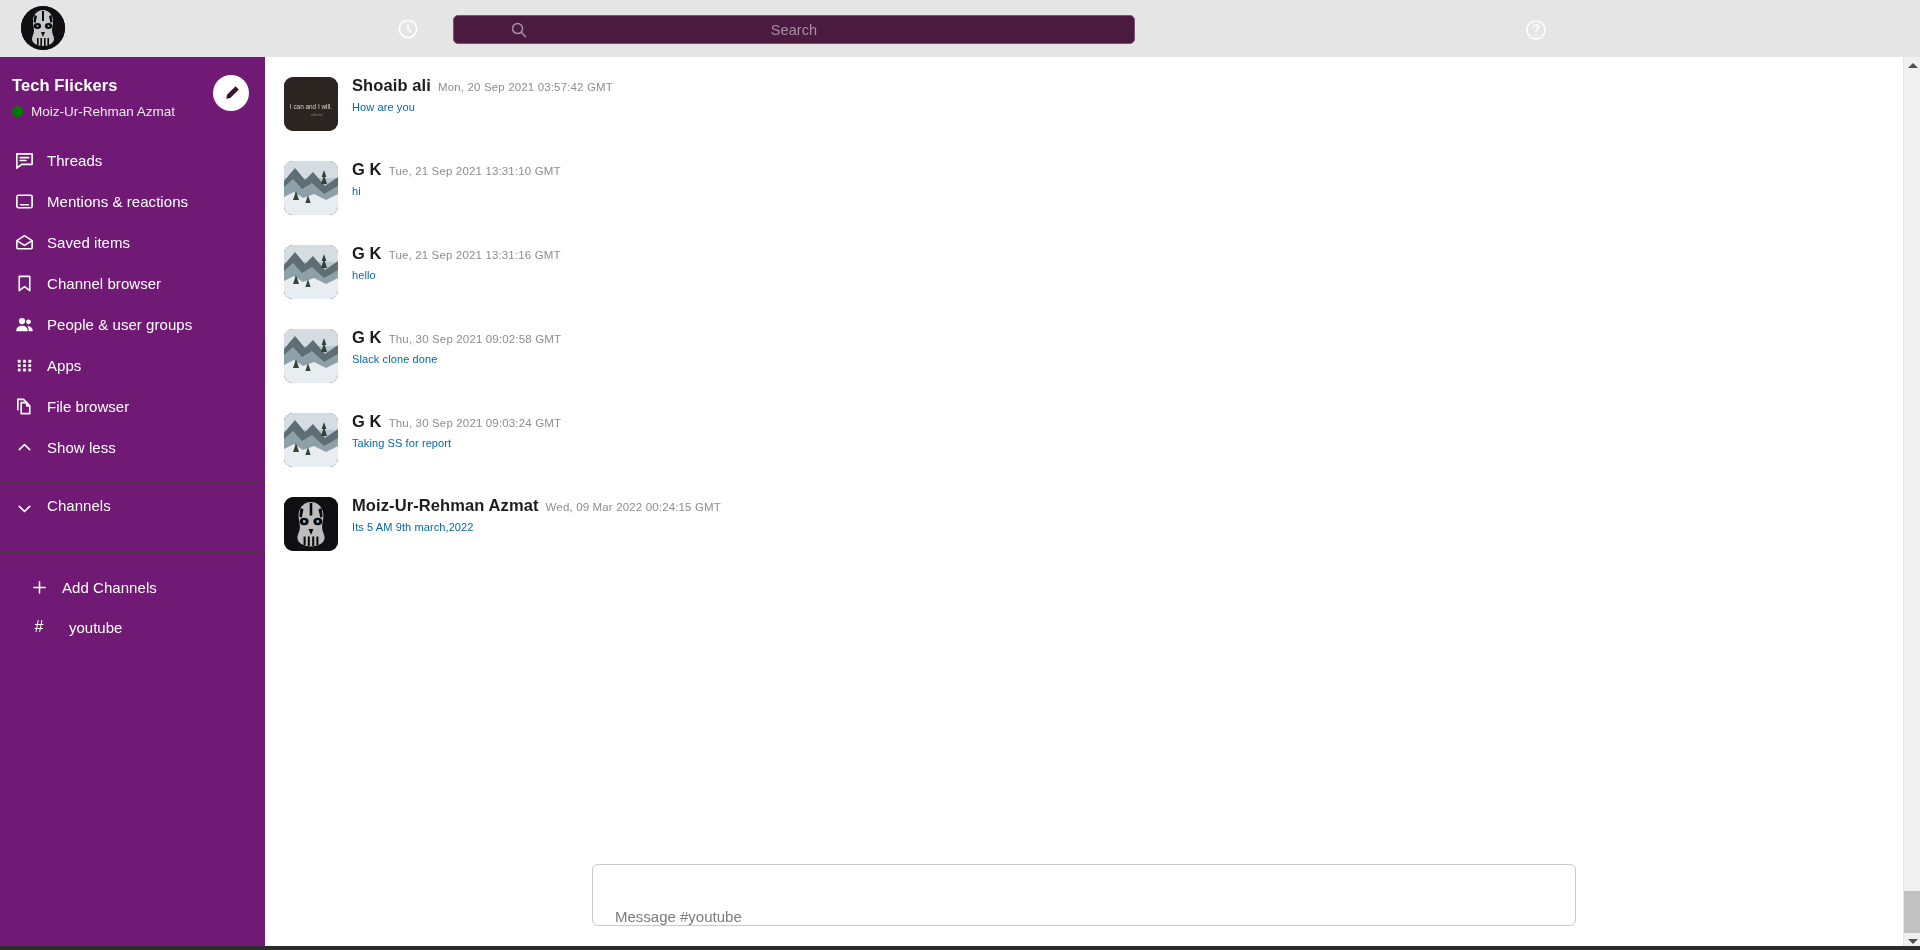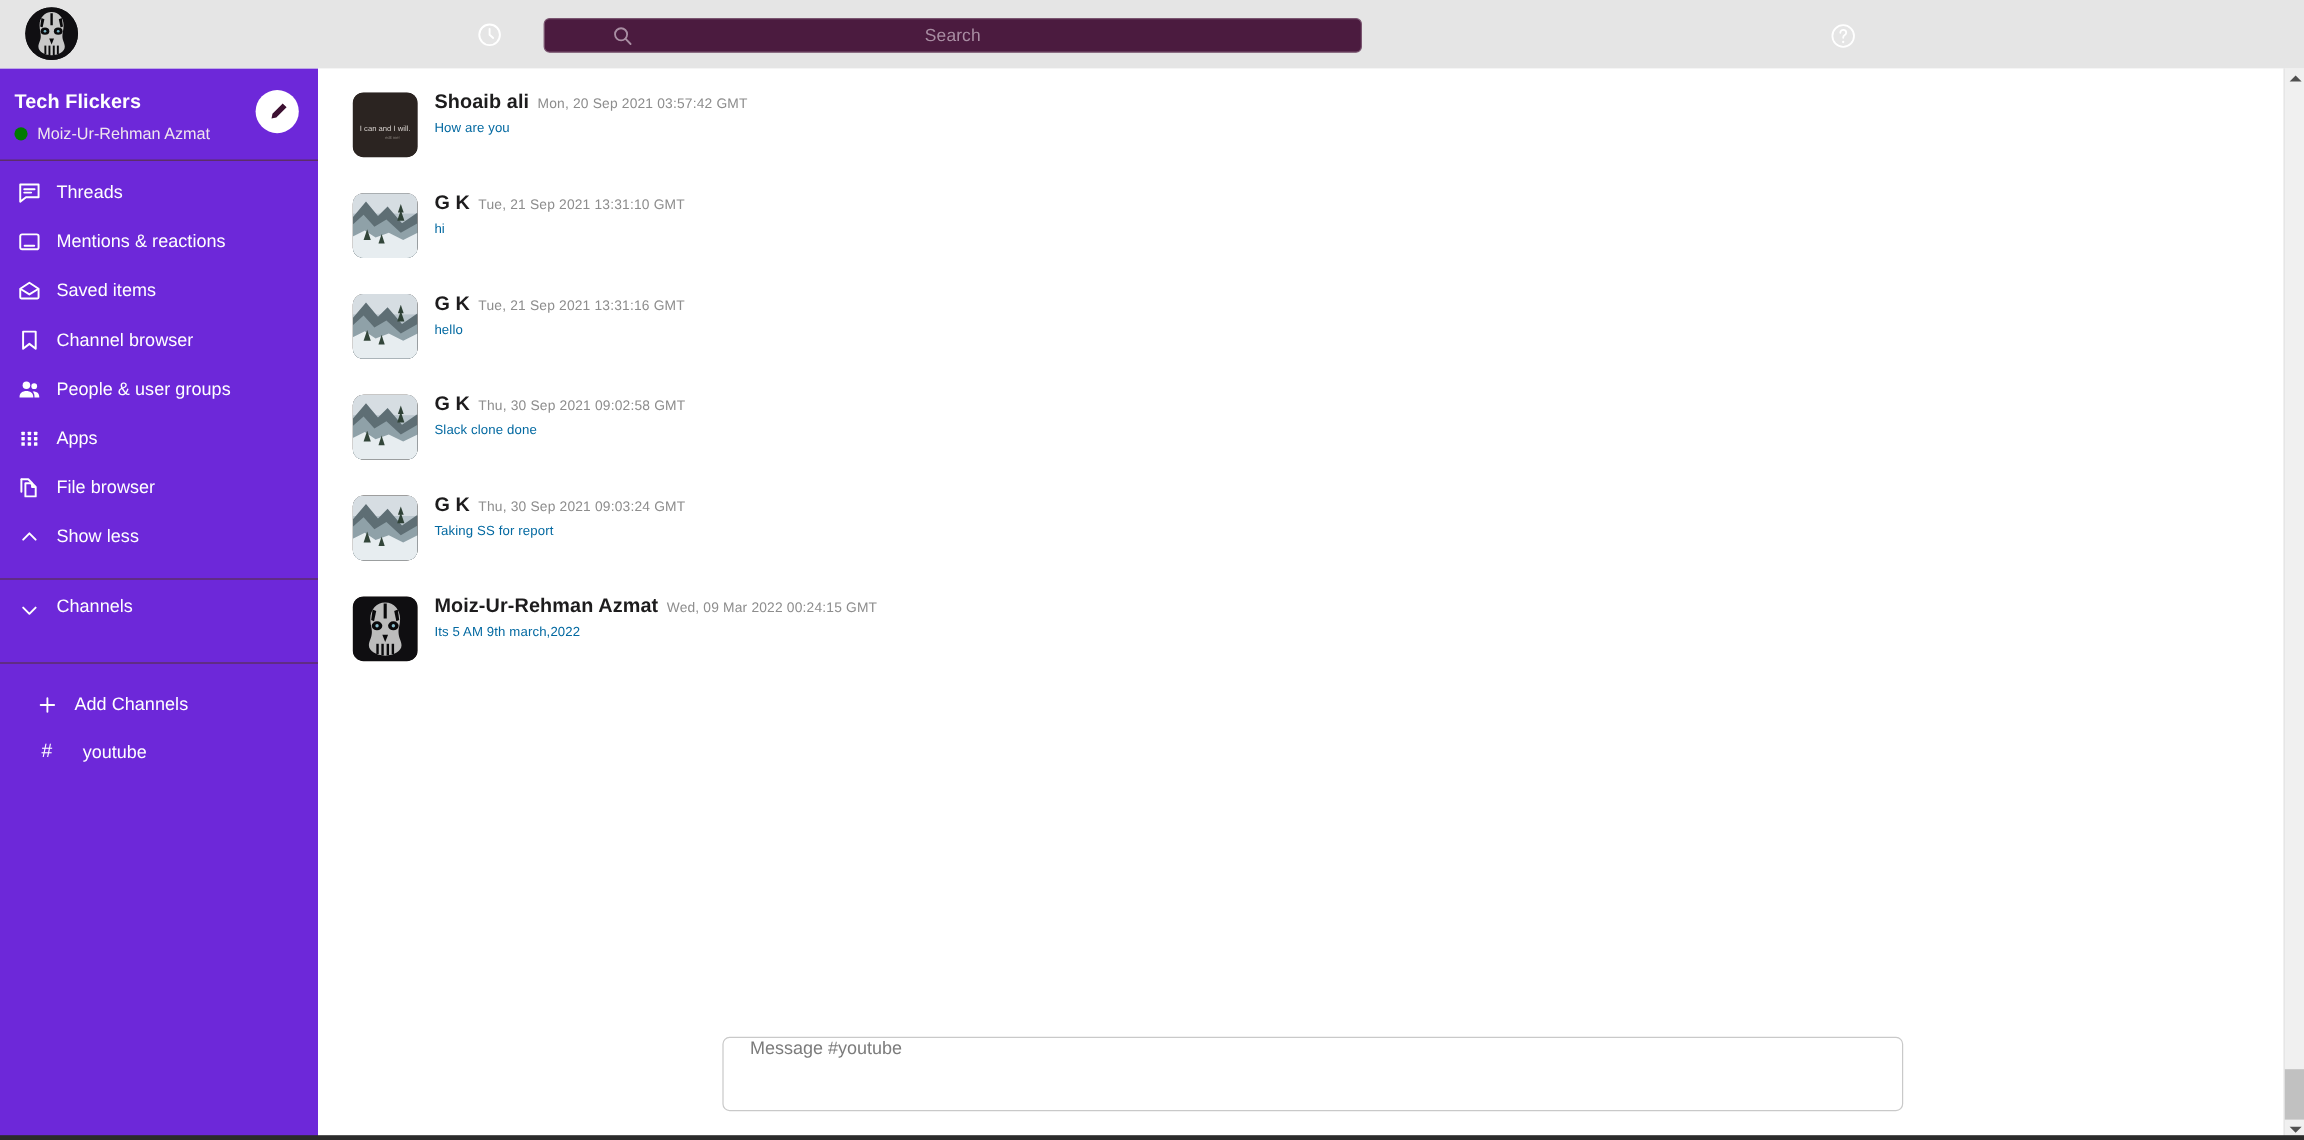--- a/index.html
+++ b/index.html
@@ -51,21 +51,21 @@
   }
   .help-btn {
     position: absolute; left: 1524px; top: 18px;
     width: 24px; height: 24px; cursor: pointer;
   }
 
   
   .sidebar {
     position: absolute; left: 0; top: 57px;
     width: 265px; height: 893px;
-    background: #6d28d9;
+    background: #701a75;
     color: #ffffff;
     overflow: hidden;
   }
   .ws-header {
     position: relative;
     padding: 18px 0 14px 12px;
     height: 76px;
   }
   .ws-title {
     font-size: 16.5px; font-weight: bold; color: #ffffff;
@@ -119,21 +119,20 @@
   
   .main {
     position: absolute; left: 265px; top: 57px;
     width: 1655px; height: 893px;
     background: #ffffff;
   }
   .msg-scroll {
     position: absolute; left: 0; top: 0;
     width: 1601px; height: 893px;
     overflow: hidden;
-    margin-left: 10px;
   }
   .msg-list { padding-top: 9px; }
   .message {
     display: flex; align-items: flex-start;
     padding: 9px 0 9px 19px;
     min-height: 84px;
   }
   .avatar {
     width: 54px; height: 54px; flex: 0 0 54px;
     border-radius: 9px; overflow: hidden;
@@ -156,21 +155,21 @@
   .composer-wrap {
     position: absolute; left: 0; bottom: 24px;
     width: 1638px;
     display: flex; justify-content: center;
   }
   .composer {
     width: 984px; height: 62px;
     border: 1px solid #c9c9c9;
     border-radius: 6px;
     background: #ffffff;
-    display: flex; align-items: flex-start;
+    display: flex; align-items: flex-end;
     padding-left: 22px;
     cursor: text;
   }
   .composer-ph { font-size: 15px; color: #7c7c7c; }
 
   
   .vscroll {
     position: absolute; right: 0; top: 0;
     width: 17px; height: 893px;
     background: #f0f0f0;

